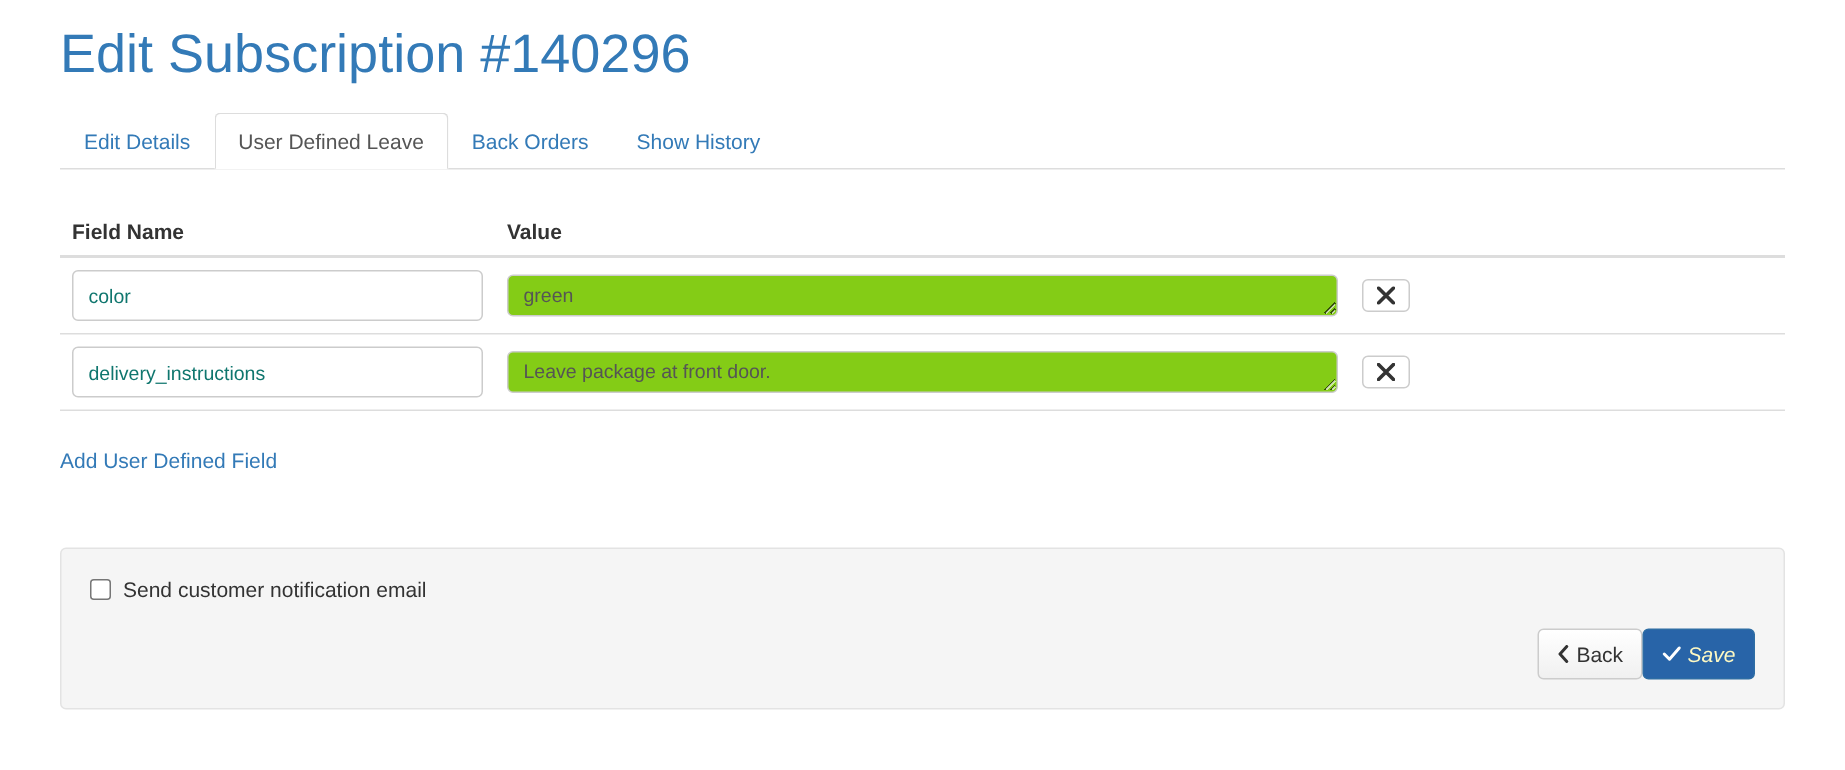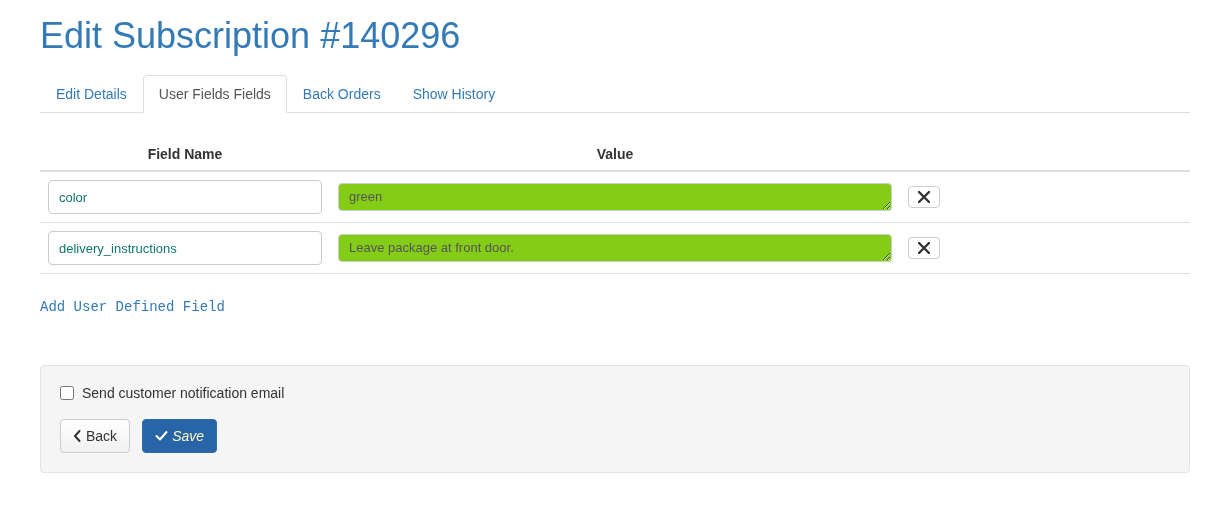--- a/index.html
+++ b/index.html
@@ -45,21 +45,21 @@
       border: 1px solid #ddd;
       border-bottom-color: #fff;
       cursor: default;
     }
     table.fields-table {
       width: 100%;
       border-collapse: collapse;
       margin-top: 25px;
     }
     table.fields-table thead th {
-      text-align: center;
+      text-align: left;
       font-weight: 700;
       color: #333;
       padding: 8px;
       border-bottom: 2px solid #ddd;
       font-size: 14px;
     }
     table.fields-table tbody tr {
       border-bottom: 1px solid #ddd;
     }
     table.fields-table tbody td {
@@ -127,57 +127,57 @@
     }
     .btn-icon {
       padding: 4px 9px;
     }
     .add-link {
       display: inline-block;
       margin-top: 25px;
       color: #337ab7;
       text-decoration: none;
       cursor: pointer;
-      font-family: Liberation Mono, monospace;
     }
     .well {
       margin-top: 50px;
       padding: 19px;
       background: #f5f5f5;
       border: 1px solid #e3e3e3;
       border-radius: 4px;
     }
     .checkbox-row {
       display: flex;
       align-items: center;
       gap: 8px;
       margin-bottom: 18px;
       color: #333;
     }
     .checkbox-row input[type="checkbox"]{
       width:14px; height:14px;
     }
     .button-row {
       display: flex;
-      gap: 12px;
+      gap: 0;
+      justify-content: flex-end;
     }
     svg { display: block; }
   </style>
 </head>
 <body>
 
 <div class="container">
   <h1 class="page-title">Edit Subscription #140296</h1>
 
   <ul class="nav-tabs">
     <li>
       <a>Edit Details</a>
     </li>
     <li class="active">
-      <a>User Fields Fields</a>
+      <a>User Defined Leave</a>
     </li>
     <li>
       <a>Back Orders</a>
     </li>
     <li>
       <a>Show History</a>
     </li>
   </ul>
 
   <table class="fields-table">

